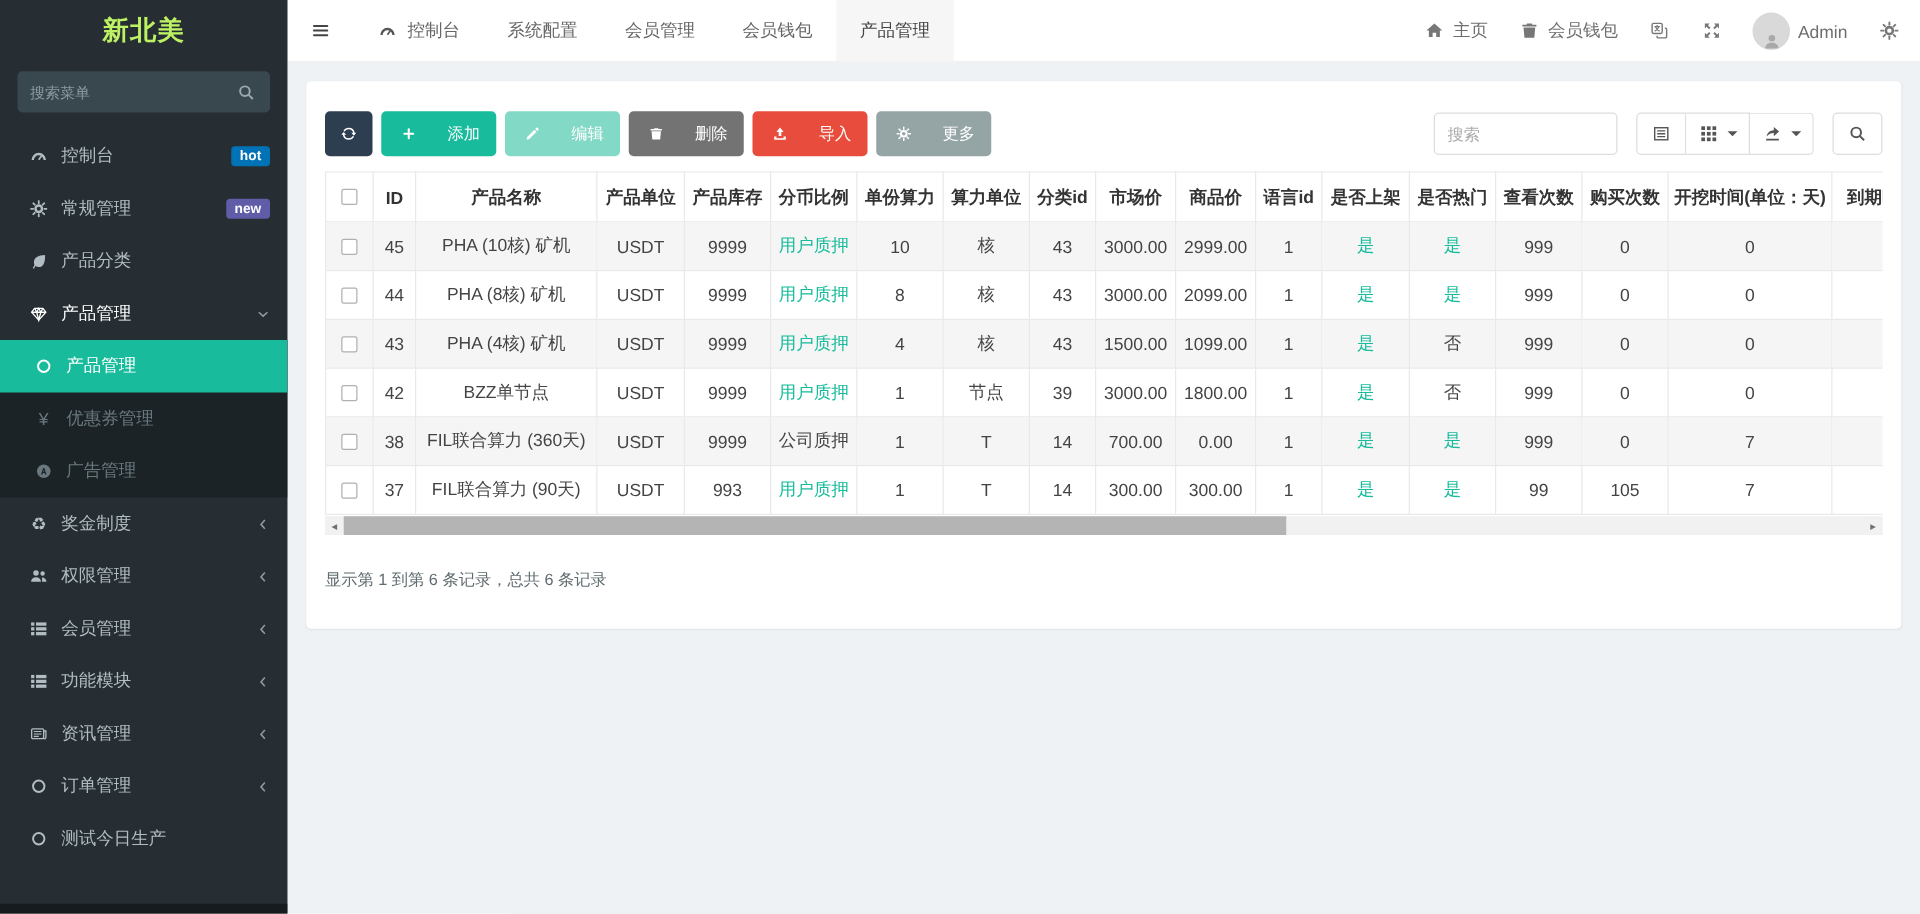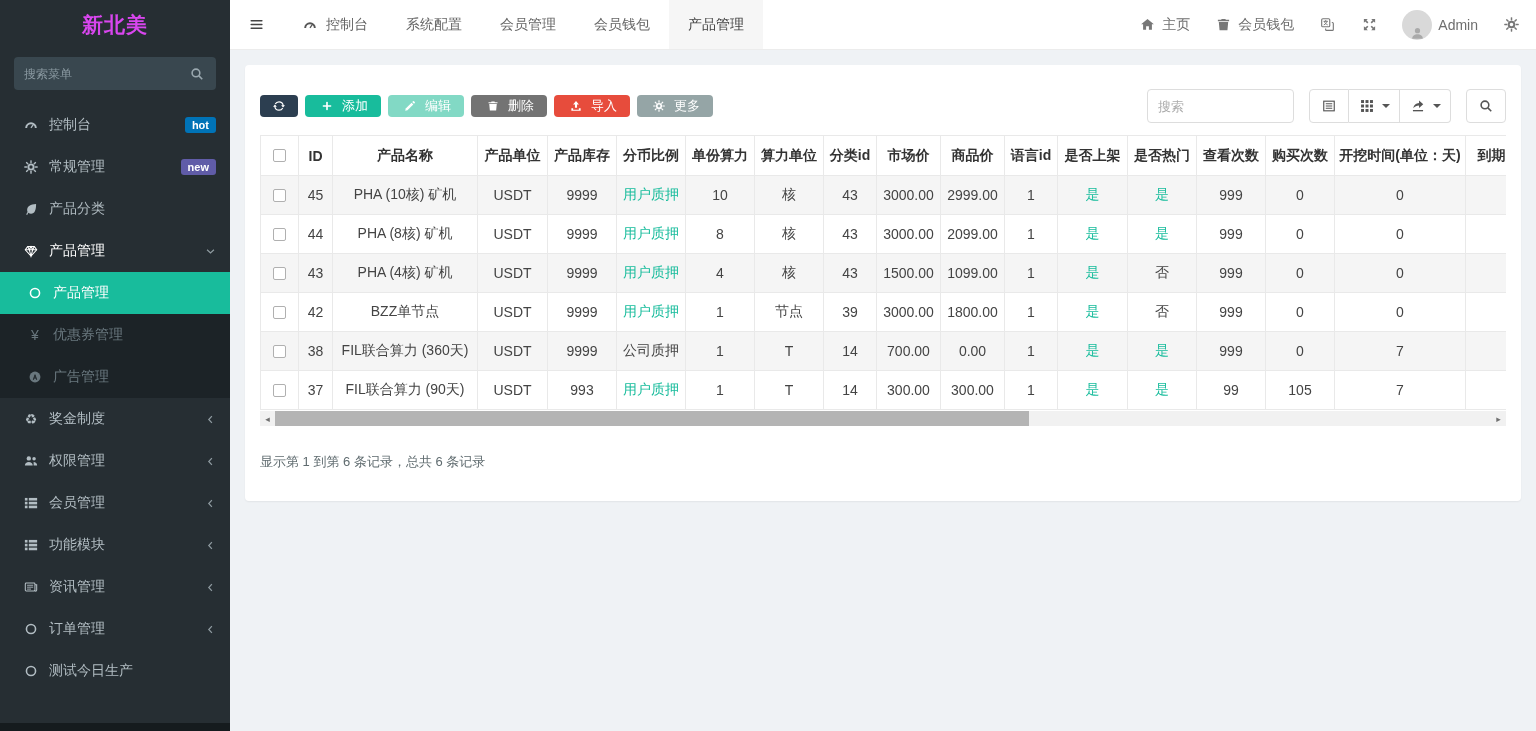--- a/index.html
+++ b/index.html
@@ -1,21 +1,21 @@
 <!DOCTYPE html>
 <html><head>
 <meta charset="utf-8">
 <style>
   * { box-sizing: border-box; margin: 0; padding: 0; }
   html,body { width:1536px; height:731px; overflow:hidden; font-family:"Liberation Sans",sans-serif; }
   .app { display:flex; width:1536px; height:731px; }
 
   
   .sidebar { width:230px; flex-shrink:0; background:#262e33; color:#b2bdc3; position:relative; overflow:hidden; }
-  .logo { height:50px; line-height:50px; text-align:center; color:#d946ef; font-size:21px; font-weight:bold; letter-spacing:1px; }
+  .logo { height:50px; line-height:50px; text-align:center; color:#bef264; font-size:21px; font-weight:bold; letter-spacing:1px; }
   .side-search { margin:7px 14px 14px; background:#39474f; border-radius:4px; height:33px; display:flex; align-items:center; padding:0 10px; }
   .side-search input { flex:1; background:transparent; border:none; outline:none; color:#cfd8dc; font-size:12px; font-family:inherit; }
   .side-search input::placeholder { color:#8a99a1; }
   .side-search .icn { color:#9aa8af; }
   .menu-item { height:42px; display:flex; align-items:center; padding:0 14px 0 22px; font-size:14px; cursor:pointer; color:#b2bdc3; }
   .menu-item .label { margin-left:9px; white-space:nowrap; }
   .menu-item.open { color:#fff; }
   .menu-item.dim { color:#69777e; }
   .submenu { background:#1c2327; }
   .submenu .menu-item { padding-left:26px; }
@@ -40,21 +40,21 @@
   .tb-item { display:flex; align-items:center; gap:6px; cursor:pointer; }
   .tb-item .icn { color:#777; }
   .tb-item .icn svg { width:15px; height:15px; }
   .avatar { width:30px; height:30px; border-radius:50%; background:#d9d9d9; display:flex; align-items:flex-end; justify-content:center; overflow:hidden; }
   .avatar svg { width:22px; height:22px; }
 
   
   .content { padding:15px; flex:1; }
   .card { background:#fff; border-radius:4px; padding:24px 15px 30px; box-shadow:0 1px 2px rgba(0,0,0,.06); }
   .toolbar { display:flex; align-items:center; margin-bottom:12px; }
-  .btn { height:22px; border:none; border-radius:4px; color:#fff; font-size:13px; font-family:inherit; display:inline-flex; align-items:center; gap:6px; padding:0 13px; margin-right:7px; cursor:pointer; }
+  .btn { height:36px; border:none; border-radius:4px; color:#fff; font-size:13px; font-family:inherit; display:inline-flex; align-items:center; gap:22px; padding:0 13px; margin-right:7px; cursor:pointer; }
   .btn .icn svg { width:12px; height:12px; }
   .btn-dark { background:#2c3e50; width:38px; justify-content:center; padding:0; }
   .btn-success { background:#18bc9c; }
   .btn-success-disabled { background:#82d9c5; }
   .btn-danger { background:#e74c3c; }
   .btn-danger-disabled { background:#737373; }
   .btn-default { background:#95a5a6; }
   .toolbar-right { margin-left:auto; display:flex; align-items:center; }
   .search-input { width:147px; height:34px; border:1px solid #ddd; border-radius:4px; padding:0 10px; font-size:13px; color:#555; outline:none; font-family:inherit; }
   .search-input::placeholder { color:#aaa; }

